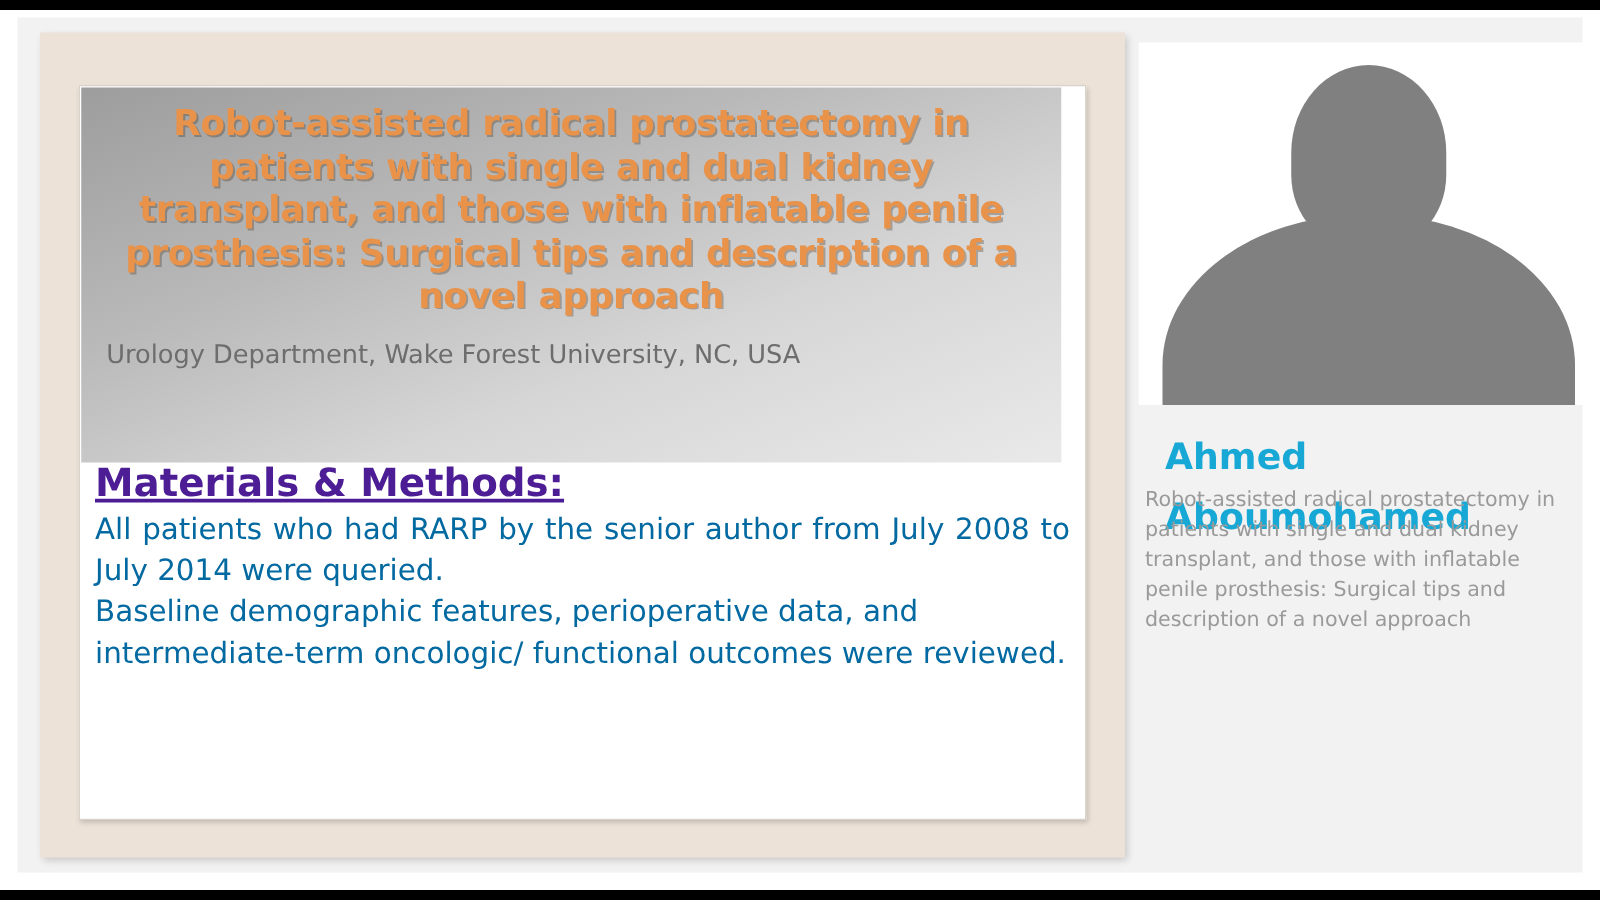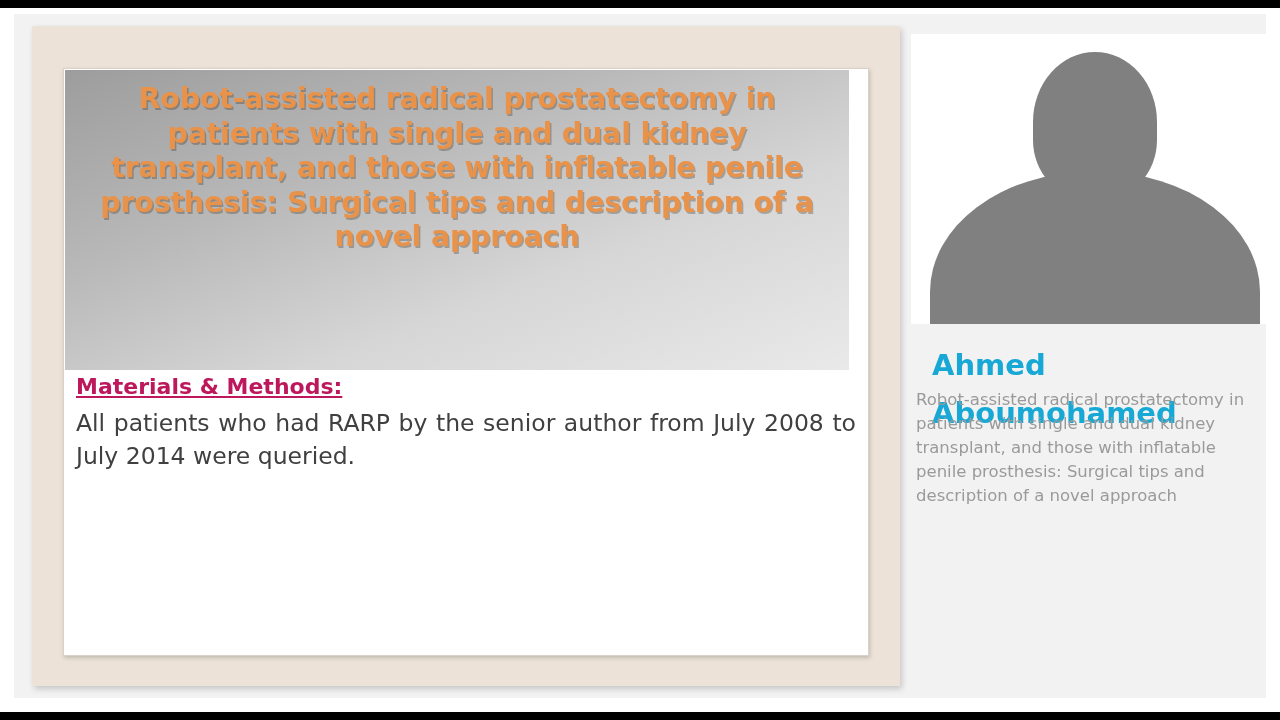--- a/index.html
+++ b/index.html
@@ -99,33 +99,33 @@
     position: absolute;
     left: 0;
     top: 302px;
     width: 804px;
     padding: 0 12px 0 12px;
     box-sizing: border-box;
   }
 
   .section-head {
     font-family: "DejaVu Sans", sans-serif;
-    font-size: 22px;
+    font-size: 31px;
     font-weight: bold;
-    color: #be185d;
+    color: #4c1d95;
     text-decoration: underline;
     margin: 0 0 4px 0;
     line-height: 32px;
   }
 
   .body-par {
     font-family: "DejaVu Sans", sans-serif;
     font-size: 23.5px;
     line-height: 33px;
-    color: #404040;
+    color: #0369a1;
     margin: 0;
     text-align: justify;
   }
   .body-par.last { text-align: left; }
 
   
   .speaker-panel {
     position: absolute;
     left: 884px;
     top: 12px;
@@ -214,26 +214,28 @@
   <div class="page-bg"></div>
 
   <div class="content-area">
 
     <div class="slide-frame">
       <div class="slide-inner">
 
         <div class="title-box">
           <p class="slide-title">Robot-assisted radical prostatectomy in patients with single and dual kidney transplant, and those with inflatable penile prosthesis: Surgical tips and description of a novel approach</p>
           <div class="slide-authors">
+            <div>Urology Department, Wake Forest University, NC, USA</div>
           </div>
         </div>
 
         <div class="body-area">
           <p class="section-head">Materials &amp; Methods:</p>
           <p class="body-par">All patients who had RARP by the senior author from July 2008 to July 2014 were queried.</p>
+          <p class="body-par last">Baseline demographic features, perioperative data, and intermediate-term oncologic/ functional outcomes were reviewed.</p>
         </div>
 
       </div>
     </div>
 
     <div class="speaker-panel">
       <div class="speaker-photo">
         <div class="avatar-head"></div>
         <div class="avatar-body"></div>
       </div>

